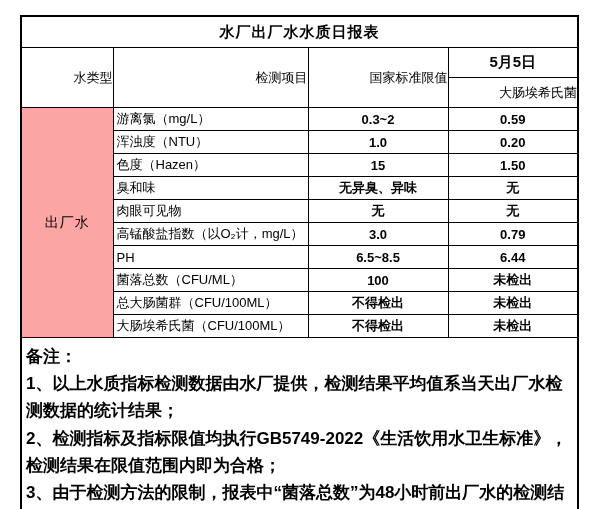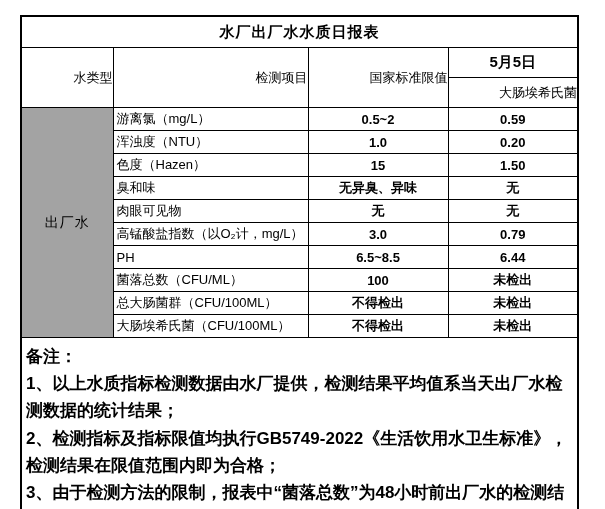--- a/index.html
+++ b/index.html
@@ -101,23 +101,23 @@
       <td rowspan="2" class="hdr">水类型</td>
       <td rowspan="2" class="hdr">检测项目</td>
       <td rowspan="2" class="hdr">国家标准限值</td>
       <td class="hdr-date">5月5日</td>
     </tr>
     <tr>
       <td class="hdr">大肠埃希氏菌</td>
     </tr>
 
     <tr>
-      <td rowspan="10" class="water-type-cell" style="background-color: #a3a3a3;">出厂水</td>
+      <td rowspan="10" class="water-type-cell" style="background-color: #fca5a5;">出厂水</td>
       <td class="item-cell">游离氯（mg/L）</td>
-      <td class="val-cell">0.5~2</td>
+      <td class="val-cell">0.3~2</td>
       <td class="val-cell">0.59</td>
     </tr>
     <tr>
       <td class="item-cell">浑浊度（NTU）</td>
       <td class="val-cell">1.0</td>
       <td class="val-cell">0.20</td>
     </tr>
     <tr>
       <td class="item-cell">色度（Hazen）</td>
       <td class="val-cell">15</td>

